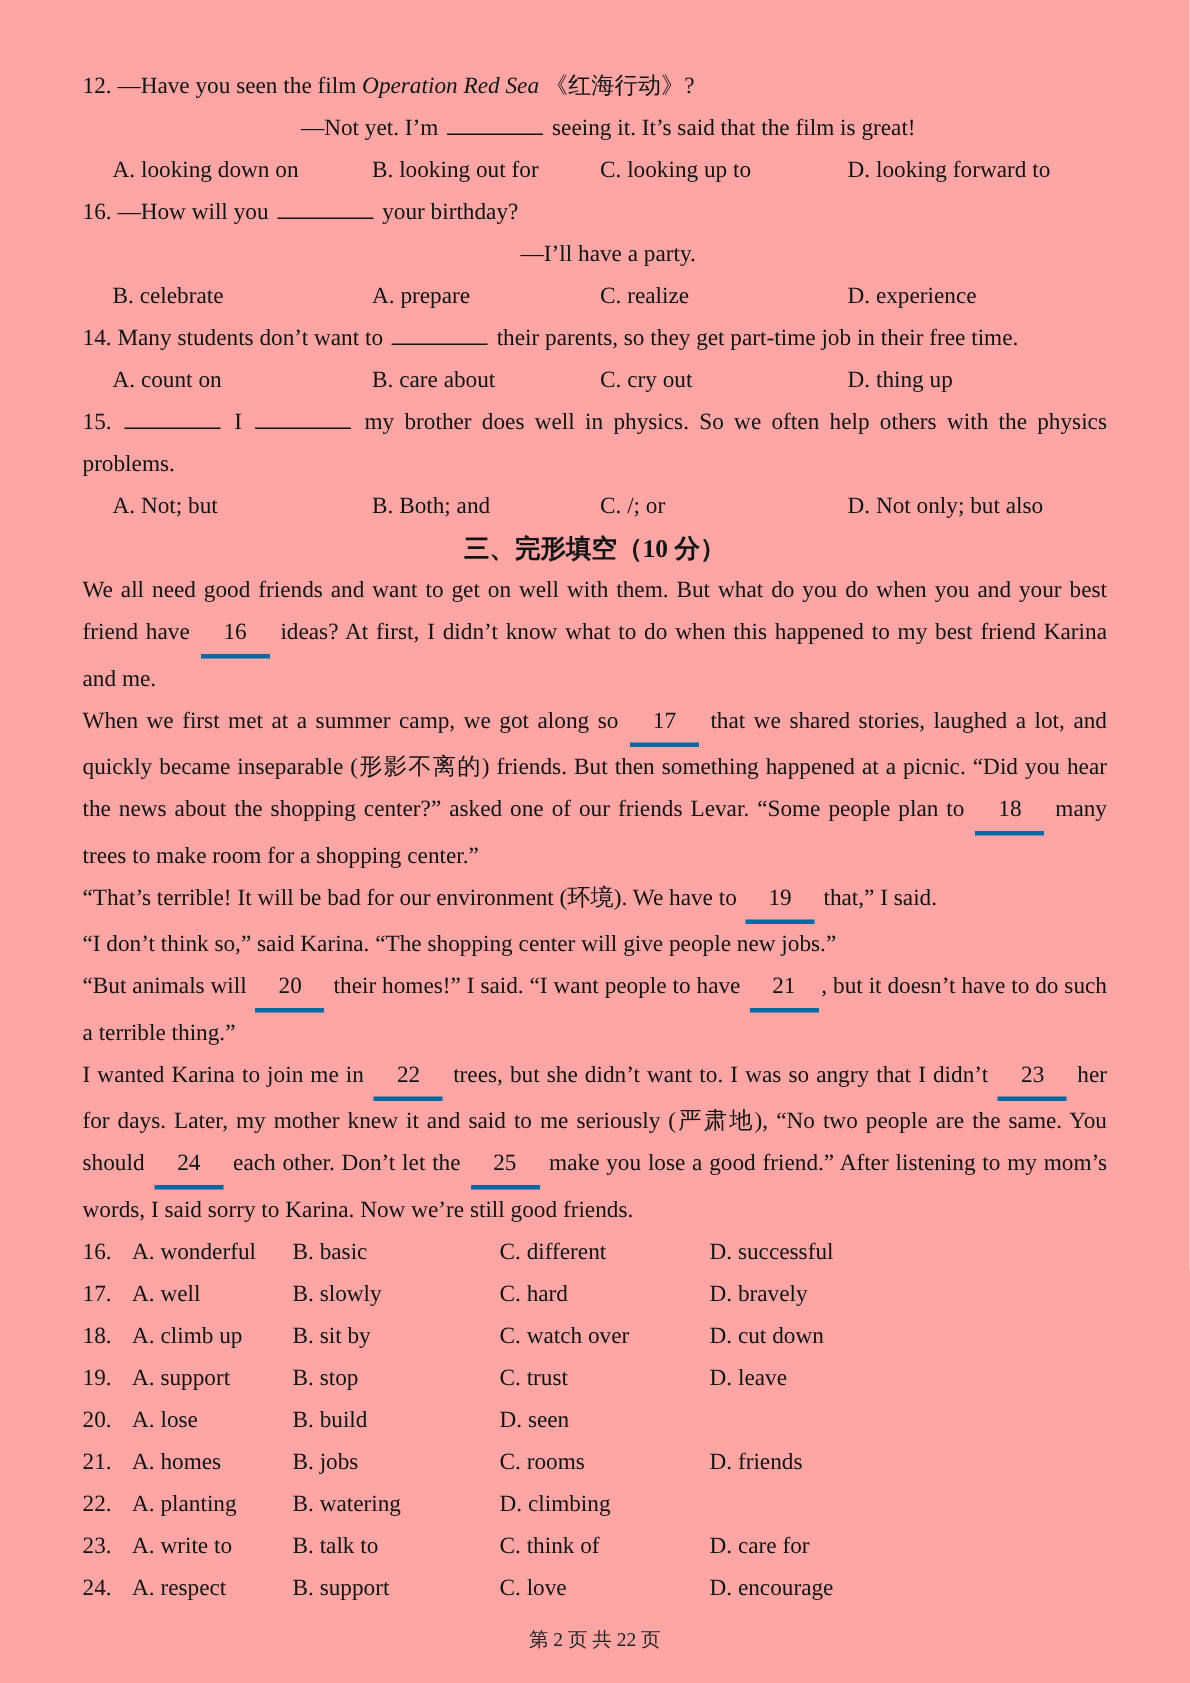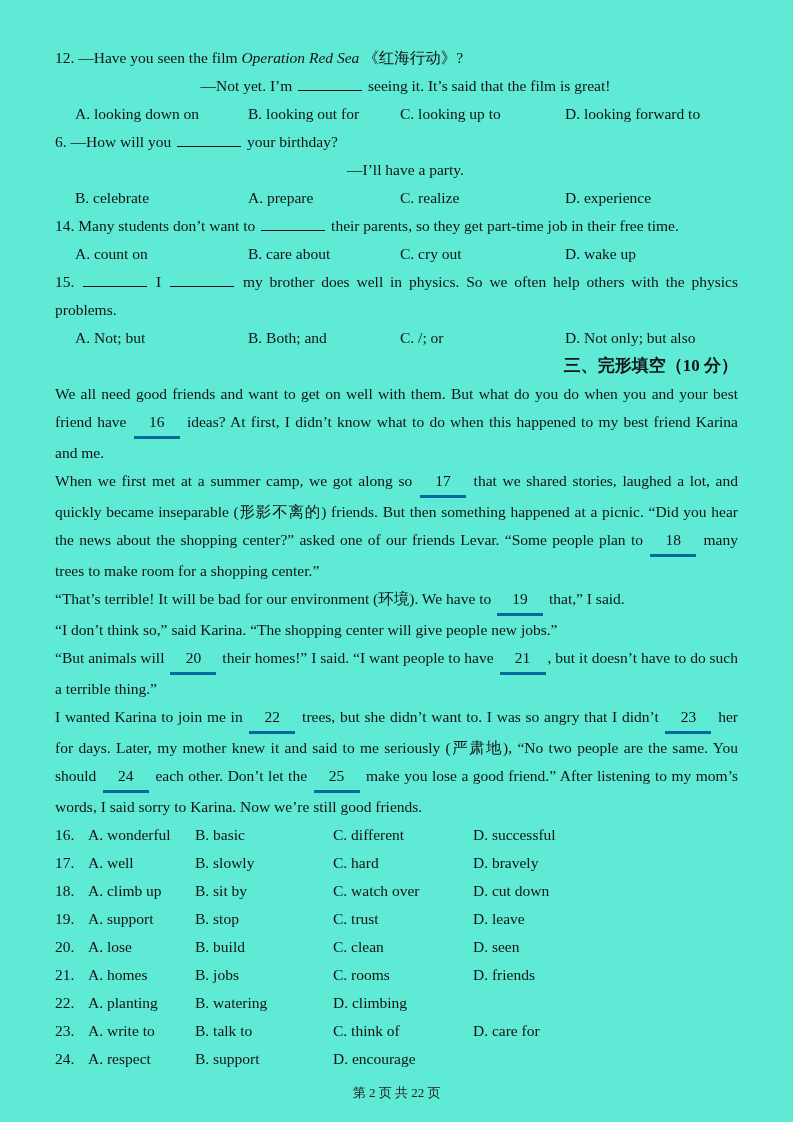--- a/index.html
+++ b/index.html
@@ -5,28 +5,28 @@
   html, body { margin: 0; padding: 0; }
   body {
     width: 793px; height: 1122px;
     background: #ffffff;
     font-family: "Liberation Serif", "DejaVu Serif", serif;
     font-size: 15.5px;
     color: #131313;
     position: relative;
     overflow: hidden;
   }
-  .page { position: absolute; inset: 0; background: #5eead4; }
+  .page { position: absolute; inset: 0; background: #fca5a5; }
   .content { padding: 44px 55px 0 55px; line-height: 28px; }
   .content p { margin: 0; text-align: justify; }
   p.qsub { padding-left: 18px; text-align: center; }
   p.heading {
     font-weight: bold;
     font-size: 17px;
-    text-align: right;
+    text-align: center;
   }
   .optrow {
     display: grid;
     grid-template-columns: 173px 152px 165px 1fr;
     padding-left: 20px;
     line-height: 28px;
   }
   .gridrow {
     display: grid;
     grid-template-columns: 33px 107px 138px 140px 1fr;
@@ -62,34 +62,34 @@
 <div class="page">
   <div class="content" id="doc">
       <p class="q"><span>12. —Have you seen the film </span><span class="it">Operation Red Sea</span><span> 《红海行动》?</span></p>
       <p class="qsub"><span>—Not yet. I’m </span><span class="blank"></span><span> seeing it. It’s said that the film is great!</span></p>
       <div class="optrow">
         <span class="cell">A. looking down on</span>
         <span class="cell">B. looking out for</span>
         <span class="cell">C. looking up to</span>
         <span class="cell">D. looking forward to</span>
       </div>
-      <p class="q"><span>6. —How will you </span><span class="blank"></span><span> your birthday?</span></p>
+      <p class="q"><span>16. —How will you </span><span class="blank"></span><span> your birthday?</span></p>
       <p class="qsub"><span>—I’ll have a party.</span></p>
       <div class="optrow">
         <span class="cell">B. celebrate</span>
         <span class="cell">A. prepare</span>
         <span class="cell">C. realize</span>
         <span class="cell">D. experience</span>
       </div>
       <p class="q"><span>14. Many students don’t want to </span><span class="blank"></span><span> their parents, so they get part-time job in their free time.</span></p>
       <div class="optrow">
         <span class="cell">A. count on</span>
         <span class="cell">B. care about</span>
         <span class="cell">C. cry out</span>
-        <span class="cell">D. wake up</span>
+        <span class="cell">D. thing up</span>
       </div>
       <p class="q"><span>15. </span><span class="blank"></span><span> I </span><span class="blank"></span><span> my brother does well in physics. So we often help others with the physics problems.</span></p>
       <div class="optrow">
         <span class="cell">A. Not; but</span>
         <span class="cell">B. Both; and</span>
         <span class="cell">C. /; or</span>
         <span class="cell">D. Not only; but also</span>
       </div>
       <p class="heading"><span>三、完形填空（10 分）</span></p>
       <p class="para"><span>We all need good friends and want to get on well with them. But what do you do when you and your best friend have </span><span class="numblank">16</span><span> ideas? At first, I didn’t know what to do when this happened to my best friend Karina and me.</span></p>
@@ -123,21 +123,20 @@
         <span class="cell">19.</span>
         <span class="cell">A. support</span>
         <span class="cell">B. stop</span>
         <span class="cell">C. trust</span>
         <span class="cell">D. leave</span>
       </div>
       <div class="gridrow">
         <span class="cell">20.</span>
         <span class="cell">A. lose</span>
         <span class="cell">B. build</span>
-        <span class="cell">C. clean</span>
         <span class="cell">D. seen</span>
       </div>
       <div class="gridrow">
         <span class="cell">21.</span>
         <span class="cell">A. homes</span>
         <span class="cell">B. jobs</span>
         <span class="cell">C. rooms</span>
         <span class="cell">D. friends</span>
       </div>
       <div class="gridrow">
@@ -150,19 +149,20 @@
         <span class="cell">23.</span>
         <span class="cell">A. write to</span>
         <span class="cell">B. talk to</span>
         <span class="cell">C. think of</span>
         <span class="cell">D. care for</span>
       </div>
       <div class="gridrow">
         <span class="cell">24.</span>
         <span class="cell">A. respect</span>
         <span class="cell">B. support</span>
+        <span class="cell">C. love</span>
         <span class="cell">D. encourage</span>
       </div>
     </div>
   <div class="footer">
     <span>第 2 页 共 22 页</span>
   </div>
 </div>
 
 </body></html>

